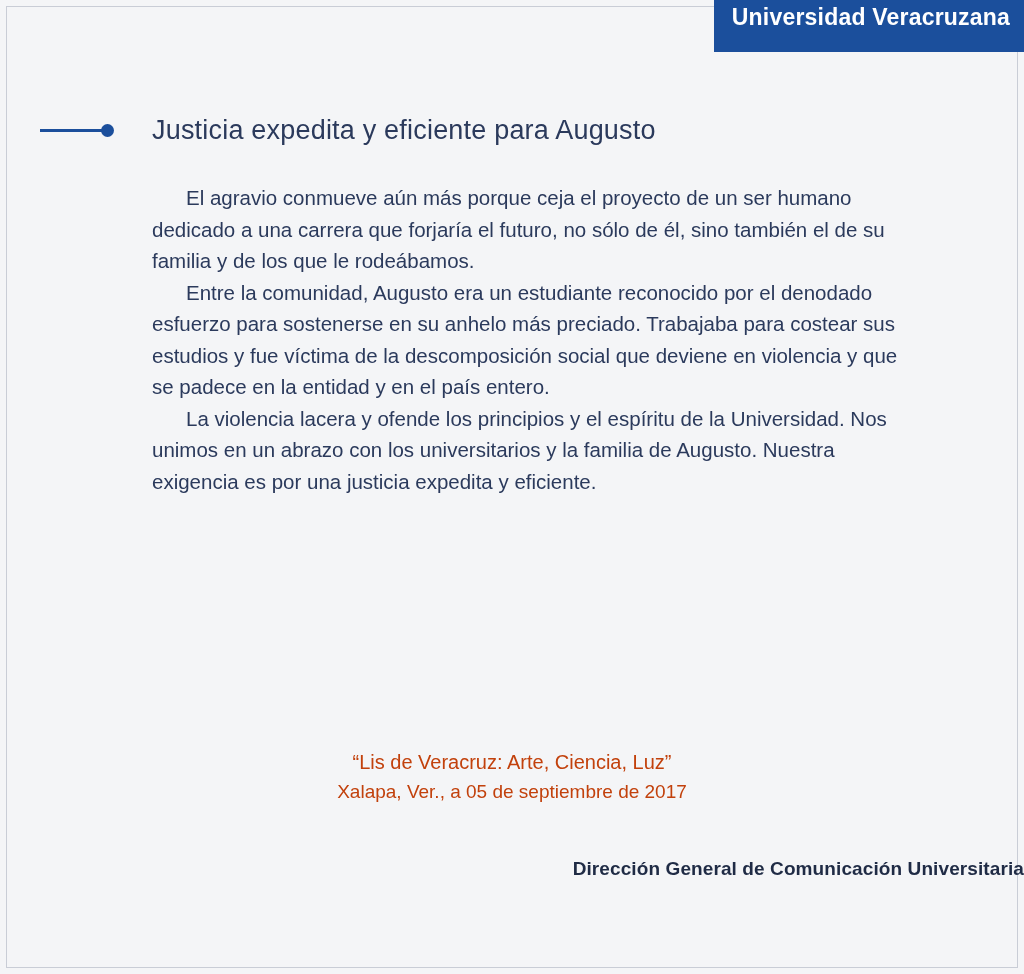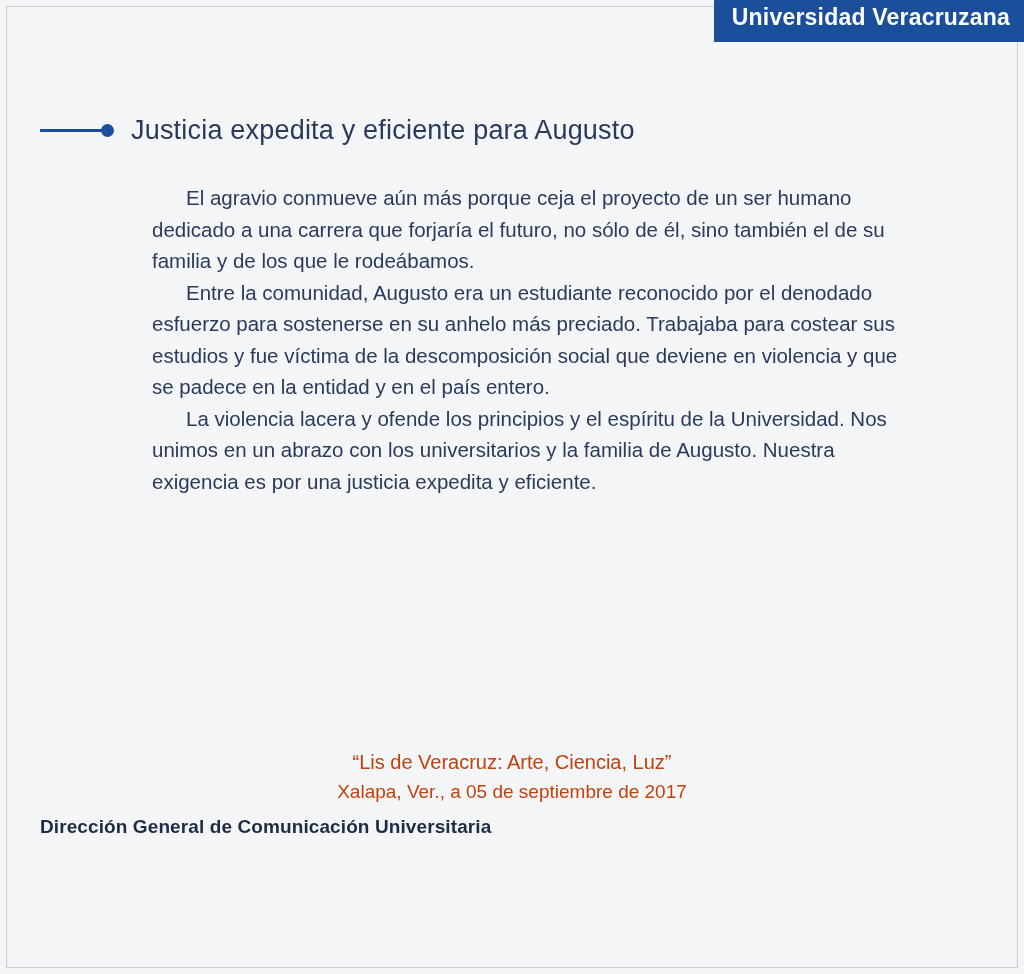--- a/index.html
+++ b/index.html
@@ -31,21 +31,21 @@
     border: 1px solid #c9cdd6;
     box-sizing: border-box;
     background: #f4f5f7;
   }
   
   .brandbar {
     position: absolute;
     top: 0px;
     right: 0px;
     height: 34px;
-    padding: 0 14px 8px 18px;
+    padding: 0 14px 18px 18px;
     background: #1b4f9c;
     color: #ffffff;
     display: flex;
     align-items: center;
     font-size: 23px;
     font-weight: bold;
     letter-spacing: 0.2px;
     white-space: nowrap;
   }
   
@@ -69,20 +69,21 @@
     border-radius: 50%;
     background: #1b4f9c;
     margin-left: -1px;
     margin-right: 17px;
   }
   .title-text {
     font-size: 27px;
     color: #2b3a5c;
     letter-spacing: 0.2px;
     white-space: nowrap;
+    margin-left: 21px;
   }
   
   .body-block {
     position: absolute;
     left: 152px;
     top: 182px;
     width: 752px;
     font-size: 20.5px;
     line-height: 31.5px;
     color: #2b3a5c;
@@ -108,22 +109,22 @@
     line-height: 29px;
   }
   .sig-place {
     font-size: 19px;
     line-height: 29px;
   }
   .dept {
     position: absolute;
     left: 0;
     right: 0;
-    top: 816px;
-    text-align: left;
+    top: 858px;
+    text-align: right;
     font-size: 19px;
     font-weight: bold;
     color: #1f2b45;
     letter-spacing: 0.1px;
     padding-left: 40px;
   }
 </style>
 </head>
 <body>
 

